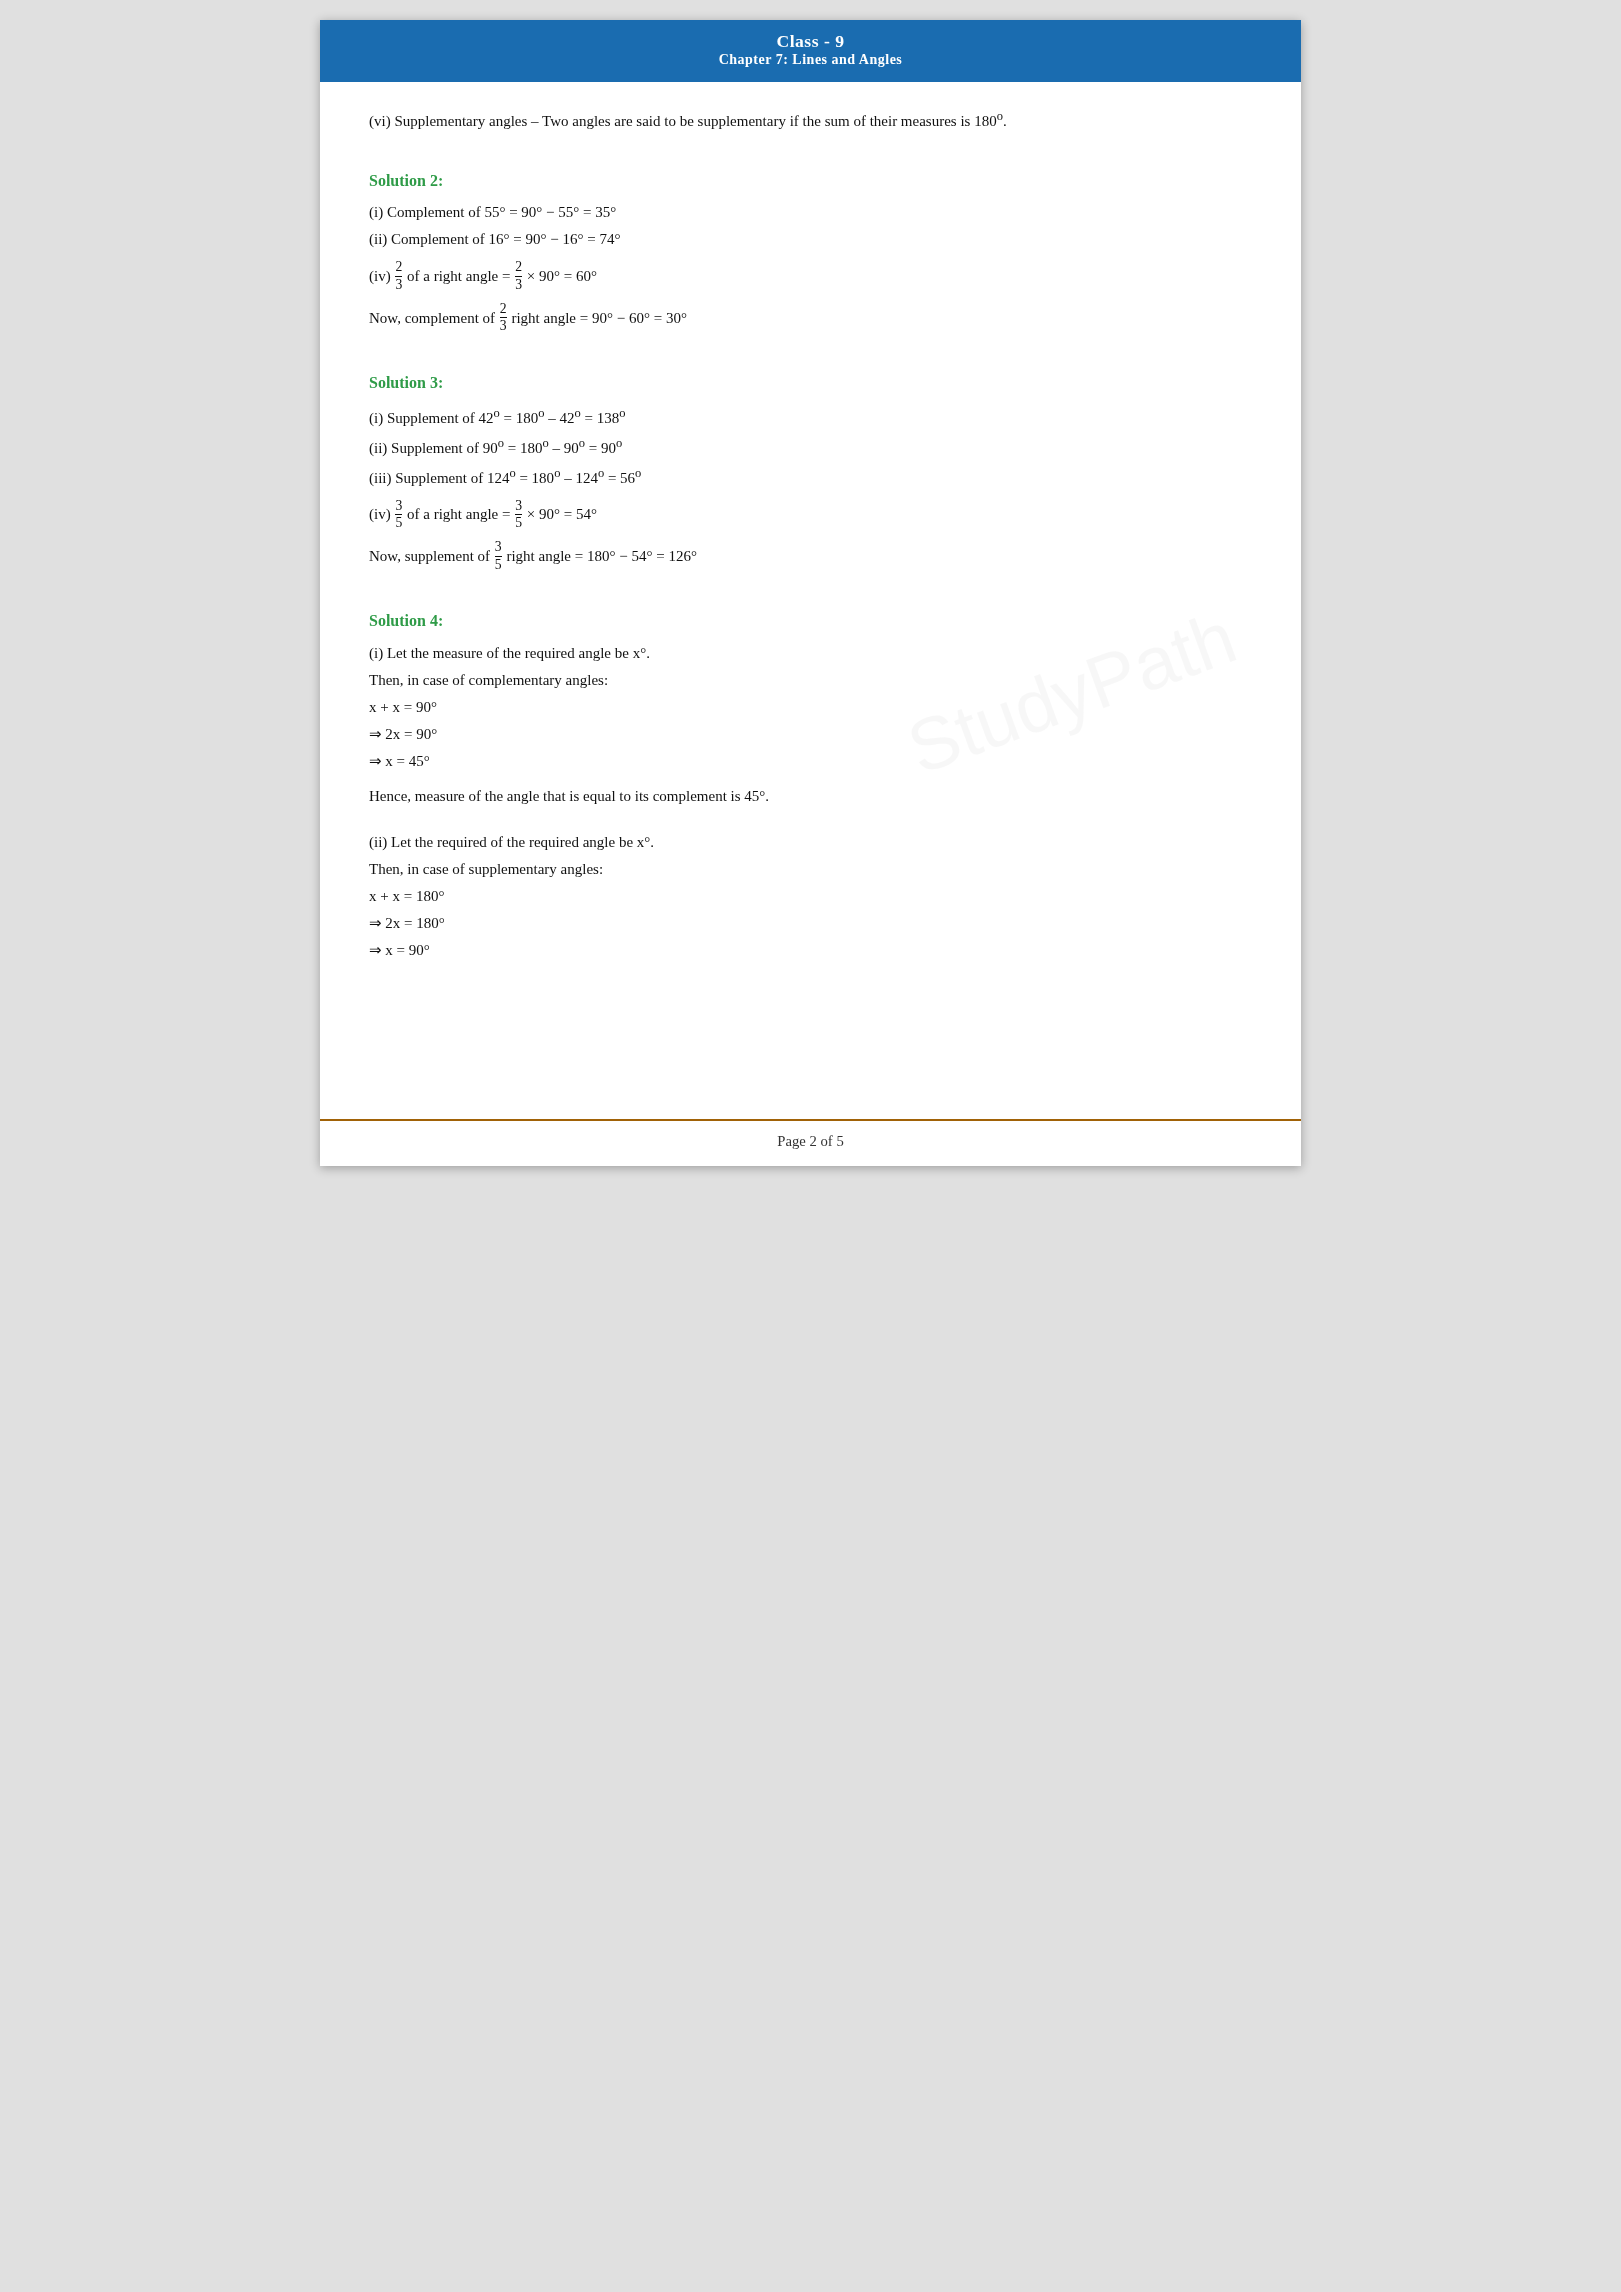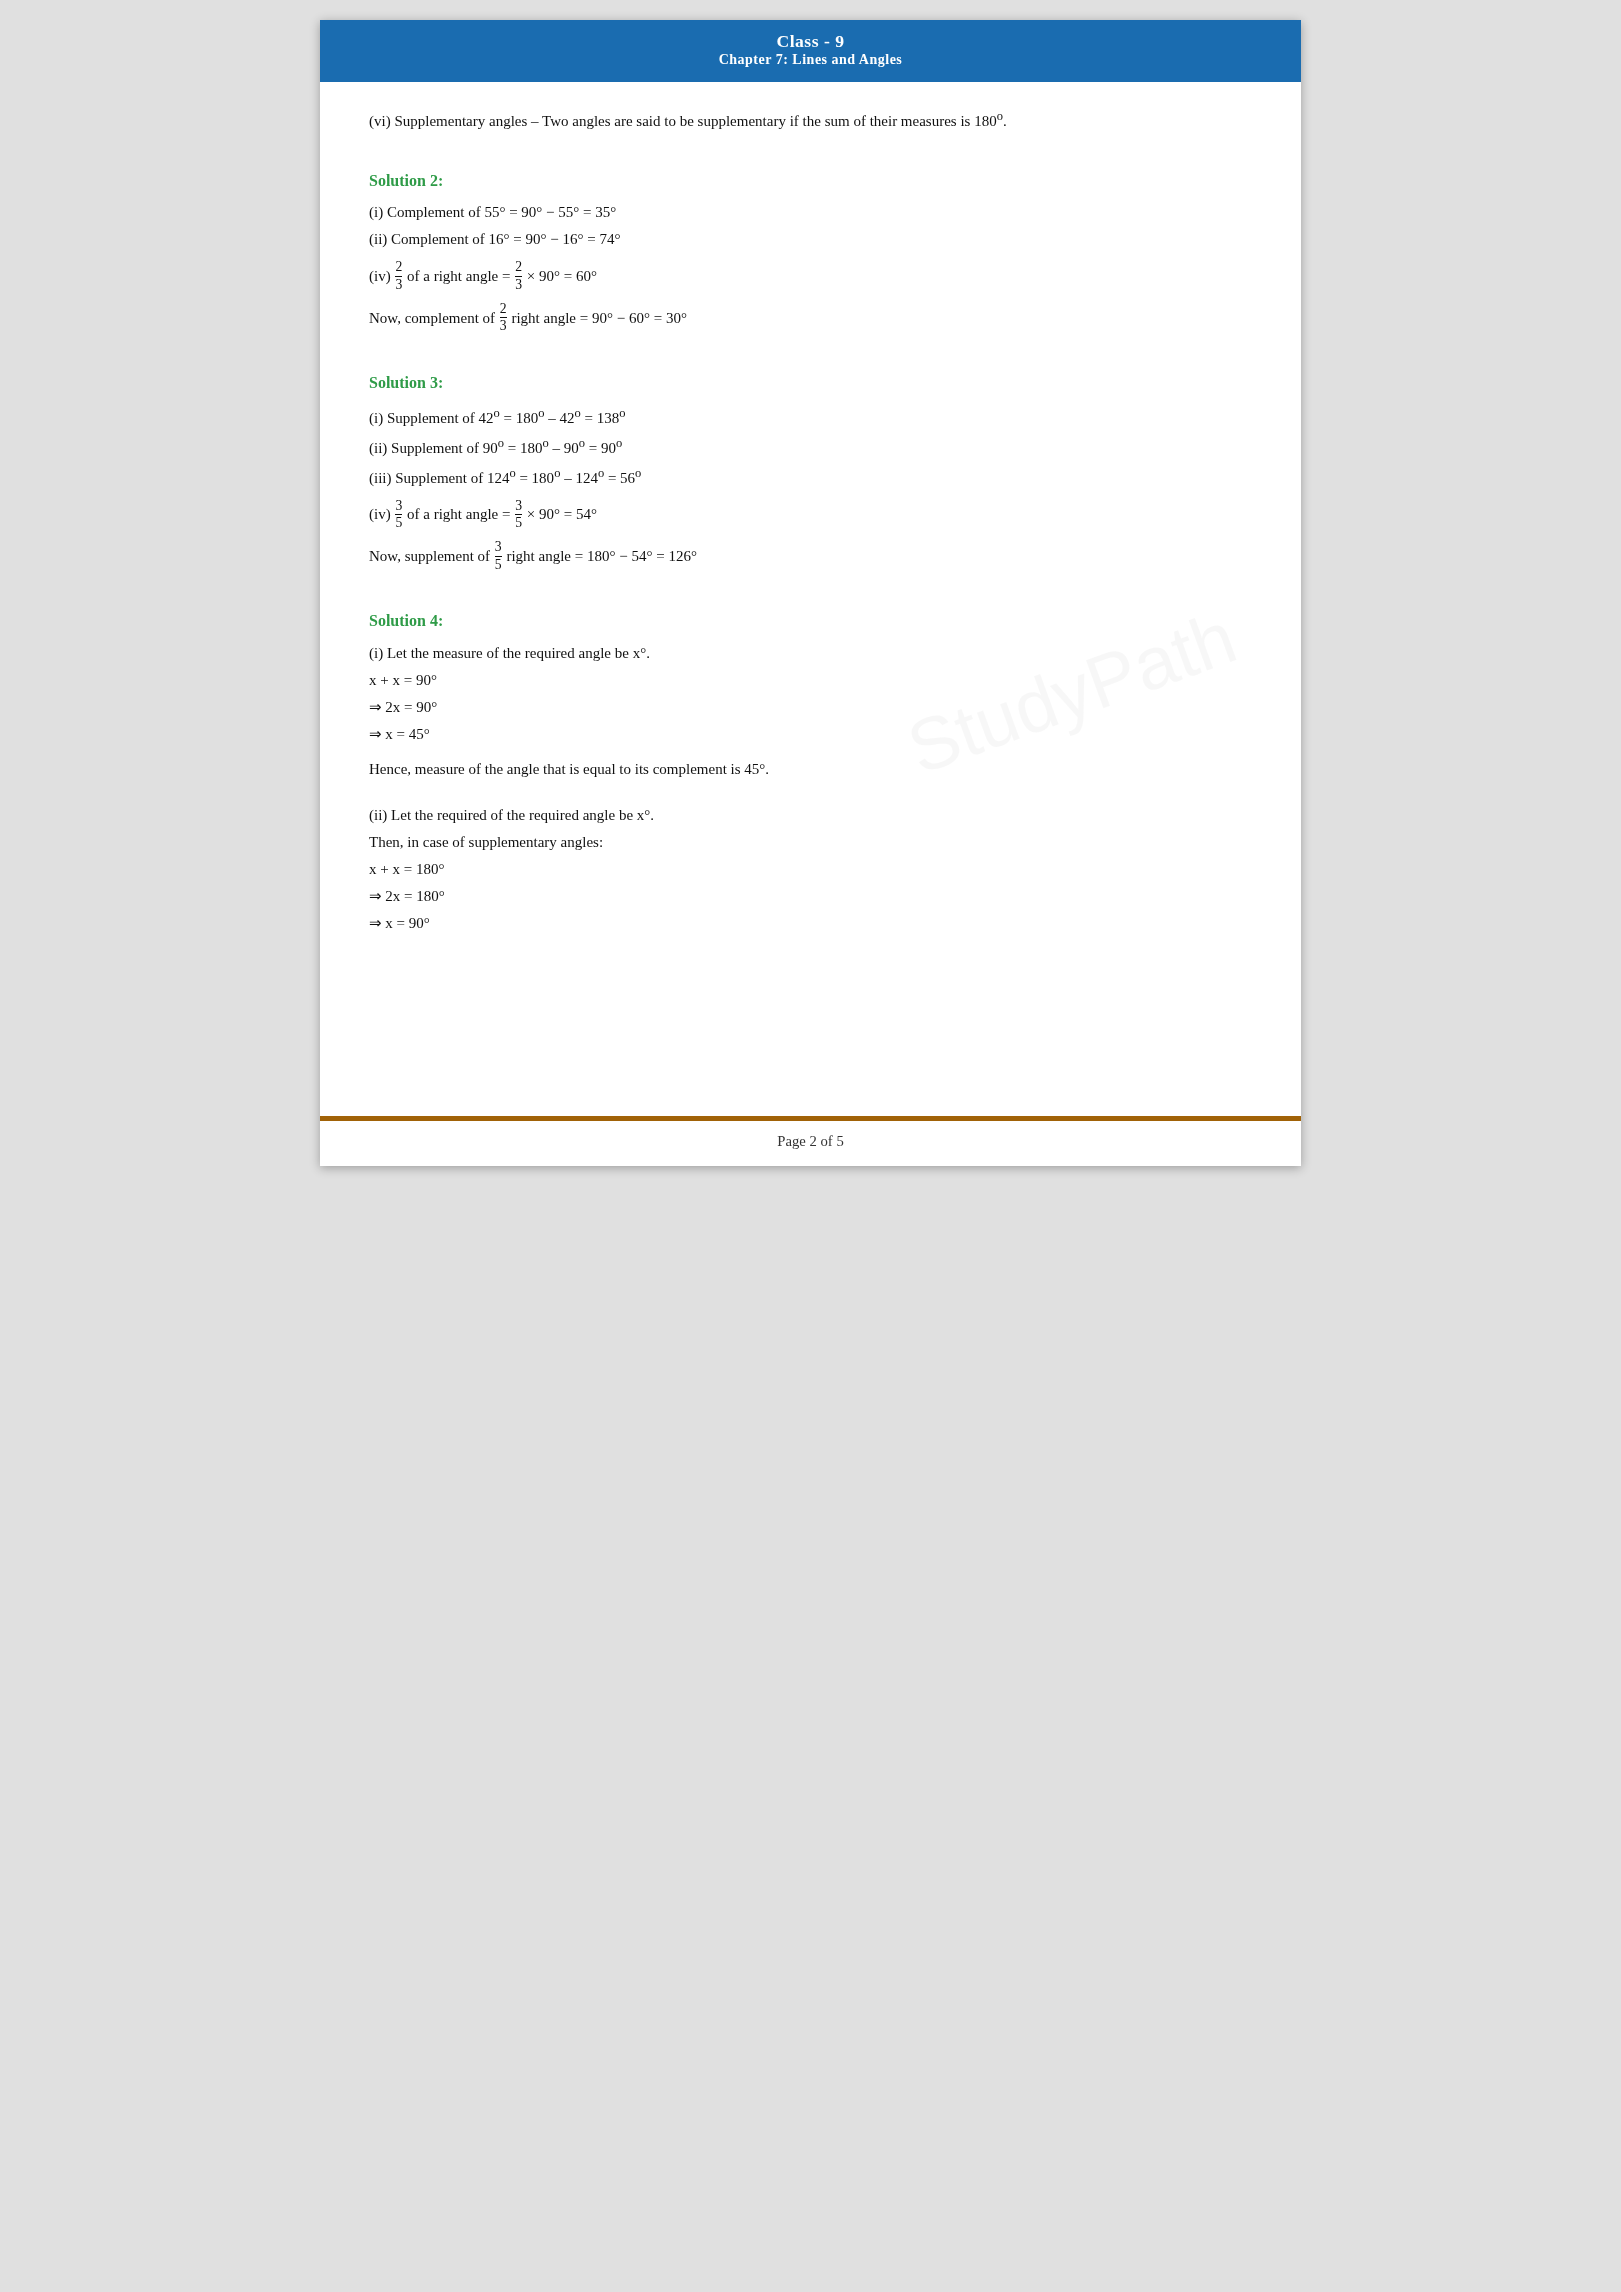--- a/index.html
+++ b/index.html
@@ -86,21 +86,21 @@
 
     .page-container {
       position: relative;
     }
 
     .footer {
       text-align: center;
       padding: 11.8px 0 15.7px;
       font-size: 14.7px;
       color: #333;
-      border-top: 5px solid #a16207;
+      border-top: 2px solid #a16207;
       margin-top: 9.8px;
     }
 
     p.text-line {
       font-size: 15px;
       line-height: 1.8;
       color: #111;
       margin: 0;
     }
 
@@ -198,20 +198,21 @@
             <span>5</span>
           </span>
           <span>&nbsp;right angle = 180° − 54° = 126°</span>
         </div>
       </div>
 
       <div class="solution-block">
         <div class="solution-heading">Solution 4:</div>
 
         <p class="text-line block-spacing">(i) Let the measure of the required angle be x°.</p>
+        <p class="text-line block-spacing">Then, in case of complementary angles:</p>
         <p class="text-line block-spacing">x + x = 90°</p>
         <p class="text-line block-spacing">⇒ 2x = 90°</p>
         <p class="text-line block-spacing">⇒ x = 45°</p>
         <p class="text-line" style="margin-top:7.8px; margin-bottom:19.6px;">Hence, measure of the angle that is equal to its complement is 45°.</p>
 
         <p class="text-line block-spacing" style="margin-top:9.8px;">(ii) Let the required of the required angle be x°.</p>
         <p class="text-line block-spacing">Then, in case of supplementary angles:</p>
         <p class="text-line block-spacing">x + x = 180°</p>
         <p class="text-line block-spacing">⇒ 2x = 180°</p>
         <p class="text-line block-spacing">⇒ x = 90°</p>

